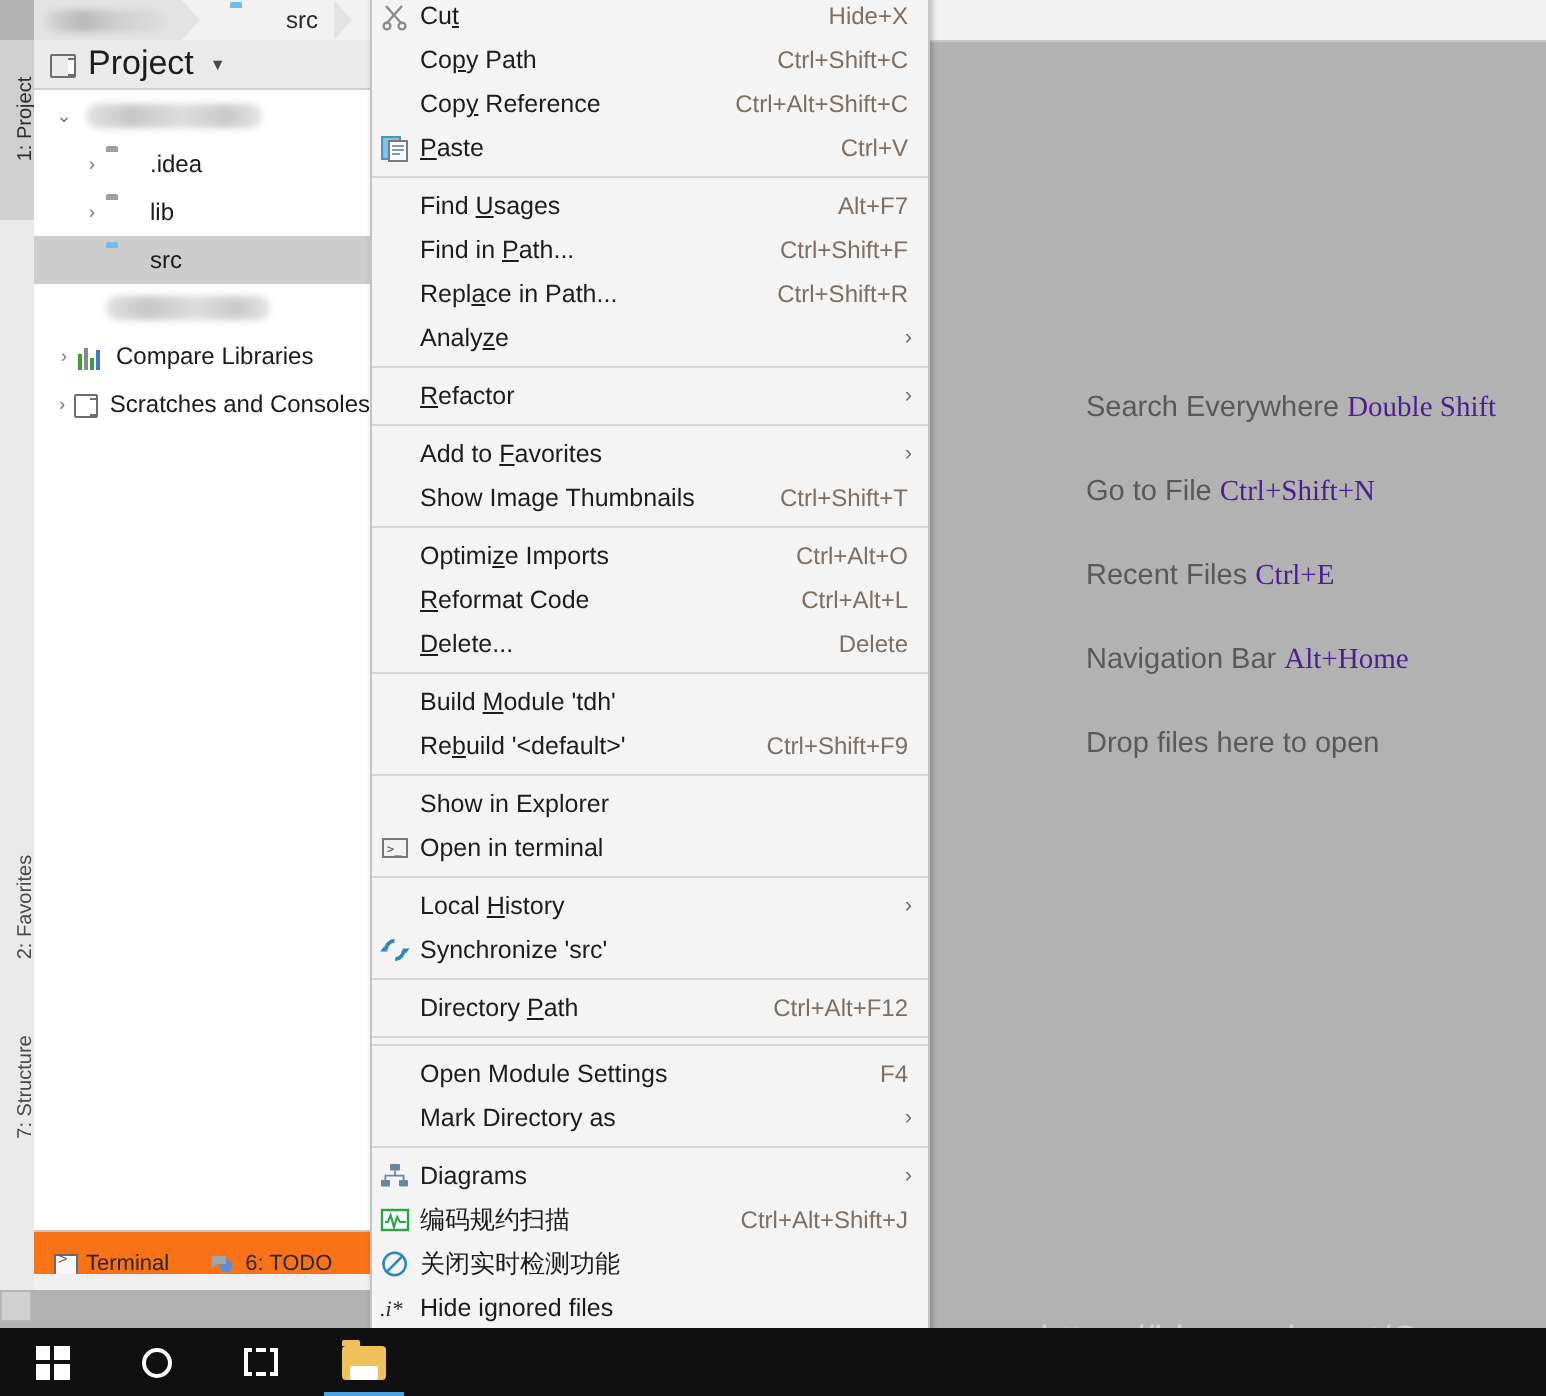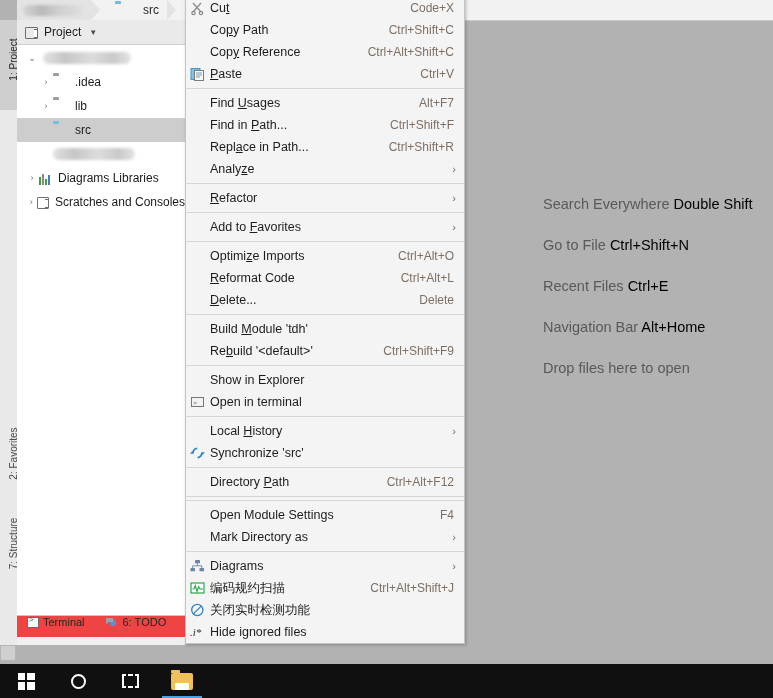--- a/index.html
+++ b/index.html
@@ -31,56 +31,56 @@
   .bc-chip:after{content:"";position:absolute;right:-9px;top:0;border-top:10px solid transparent;
     border-bottom:10px solid transparent;border-left:9px solid #e3e3e3;z-index:2;}
   .bc-blur{width:60px;height:11px;border-radius:6px;
      background:linear-gradient(90deg,#d6d6d6,#b9b9b9 30%,#cfcfcf 60%,#dedede);filter:blur(1.6px);}
   .bc-text{margin-left:6px;font-size:12px;color:#2b2b2b;}
 
   
   #project-panel{left:17px;top:20px;width:168px;height:595px;background:#fff;border-right:1px solid #b8b8b8;}
   #project-header{position:absolute;left:0;top:0;width:168px;height:25px;background:#eaeaea;
     border-bottom:1px solid #cfcfcf;display:flex;align-items:center;padding-left:8px;box-sizing:border-box;}
-  #project-header .ph-label{margin-left:6px;font-size:12px;color:#1d1d1d;}
+  #project-header .ph-label{margin-left:6px;font-size:17px;color:#1d1d1d;}
   #project-header .caret{margin-left:8px;font-size:8px;color:#4a4a4a;}
   #tree{position:absolute;left:0;top:26px;width:168px;}
   .trow{height:24px;display:flex;align-items:center;font-size:12px;color:#1b1b1b;position:relative;}
   .trow.sel{background:#cdcdcd;}
   .arrow{width:14px;text-align:center;color:#707070;font-size:9px;}
   .blurpill{height:12px;border-radius:7px;
      background:linear-gradient(90deg,#e2e2e2,#c6c6c6 25%,#dcdcdc 55%,#c9c9c9 80%,#e4e4e4);filter:blur(1.8px);}
   .ico{width:18px;height:14px;display:inline-block;position:relative;margin-right:4px;}
   .folder{width:14px;height:11px;background:#6fc0e0;border-radius:1px 2px 2px 2px;position:relative;top:1px;}
   .folder:before{content:"";position:absolute;left:0;top:-3px;width:6px;height:3px;background:#6fc0e0;border-radius:1px 1px 0 0;}
   .folder.gray{background:#9aa0a4;}
   .folder.gray:before{background:#9aa0a4;}
   .barsicon{display:inline-block;width:14px;height:12px;position:relative;top:1px;}
   .barsicon i{position:absolute;bottom:0;width:2px;}
   .scratch{width:13px;height:12px;border:1.4px solid #6e6e6e;border-radius:1px;position:relative;top:1px;
      display:inline-block;box-sizing:border-box;}
   .scratch:after{content:"";position:absolute;right:-1px;top:1px;width:4px;height:9px;border:1.2px solid #6e6e6e;
      border-left:none;box-sizing:border-box;background:#fff;}
 
   
-  #bottom-bar{left:17px;top:615px;width:168px;height:22px;background:#ef4444;border-top:1px solid #c6c6c6;
-     display:flex;align-items:flex-start;}
+  #bottom-bar{left:17px;top:615px;width:168px;height:22px;background:#f97316;border-top:1px solid #c6c6c6;
+     display:flex;align-items:flex-end;}
   .bb-item{display:flex;align-items:center;margin-left:10px;font-size:11px;color:#252525;}
   .term-ico{width:12px;height:11px;border:1.3px solid #6a6a6a;box-sizing:border-box;margin-right:4px;
      display:inline-block;position:relative;background:#f7f7f7;}
   .term-ico:after{content:">";position:absolute;left:1px;top:-3px;font-size:8px;color:#5a5a5a;}
   .todo-ico{width:14px;height:12px;margin-right:4px;display:inline-block;position:relative;}
 
   #bottom-blank{left:17px;top:637px;width:168px;height:8px;background:#f0f0f0;}
   #scroll-thumb{left:0;top:645px;width:14px;height:14px;background:#cfcfcf;border:1px solid #b5b5b5;}
 
   
   #hints{left:543px;top:196px;width:240px;}
   .hint{font-size:14.5px;color:#595959;margin-bottom:25px;white-space:nowrap;}
-  .hint .kbd{color:#000000;}
+  .hint .kbd{color:#4c1d95;font-family:Liberation Serif, serif;}
 
   
   #ctx{left:185px;top:-4px;width:278px;background:#f4f4f4;border:1px solid #c4c4c4;box-shadow:1px 1px 3px rgba(0,0,0,.25);}
   .mi{height:22px;display:flex;align-items:center;position:relative;padding-left:24px;box-sizing:border-box;
       font-size:12.5px;color:#1c1c1c;}
   .mi .mi-icon{position:absolute;left:3px;top:3px;width:17px;height:16px;}
   .mi .label{flex:0 0 auto;}
   .mi .accel{position:absolute;right:10px;font-size:12px;color:#7d6f63;}
   .mi .sub{position:absolute;right:8px;font-size:11px;color:#6b6b6b;}
   .u{text-decoration:underline;}
@@ -197,21 +197,21 @@
     </div>
 
     <div class="trow" style="padding-left:8px;">
       <span class="arrow">›</span>
       <span class="barsicon">
         <i style="left:0;height:8px;background:#3a9e3a;"></i>
         <i style="left:3px;height:11px;background:#8a8a8a;"></i>
         <i style="left:6px;height:6px;background:#3a9e3a;"></i>
         <i style="left:9px;height:10px;background:#4a79c4;"></i>
       </span>
-      <span style="margin-left:5px;">Diagrams Libraries</span>
+      <span style="margin-left:5px;">Compare Libraries</span>
     </div>
 
     <div class="trow" style="padding-left:8px;">
       <span class="arrow">›</span>
       <span class="scratch"></span>
       <span style="margin-left:6px;white-space:nowrap;">Scratches and Consoles</span>
     </div>
   </div>
 </div>
 
@@ -237,21 +237,21 @@
     <div class="mi">
       <span class="mi-icon"><svg width="17" height="16" viewBox="0 0 17 16">
           <g stroke="#8b8b8b" fill="none" stroke-width="1.2">
             <line x1="4" y1="3" x2="12" y2="12"></line>
             <line x1="12" y1="3" x2="4" y2="12"></line>
             <circle cx="4.5" cy="13" r="1.7"></circle>
             <circle cx="12" cy="13" r="1.7"></circle>
           </g>
         </svg></span>
       <span class="label">Cu<span class="u">t</span></span>
-      <span class="accel">Code+X</span>
+      <span class="accel">Hide+X</span>
     </div>
     <div class="mi">
       <span class="label">Co<span class="u">p</span>y Path</span>
       <span class="accel">Ctrl+Shift+C</span>
     </div>
     <div class="mi">
       <span class="label">Cop<span class="u">y</span> Reference</span>
       <span class="accel">Ctrl+Alt+Shift+C</span>
     </div>
     <div class="mi">
@@ -286,20 +286,24 @@
     </div>
     <div class="sep"></div>
     <div class="mi">
       <span class="label"><span class="u">R</span>efactor</span>
       <span class="sub">›</span>
     </div>
     <div class="sep"></div>
     <div class="mi">
       <span class="label">Add to <span class="u">F</span>avorites</span>
       <span class="sub">›</span>
+    </div>
+    <div class="mi">
+      <span class="label">Show Image Thumbnails</span>
+      <span class="accel">Ctrl+Shift+T</span>
     </div>
     <div class="sep"></div>
     <div class="mi">
       <span class="label">Optimi<span class="u">z</span>e Imports</span>
       <span class="accel">Ctrl+Alt+O</span>
     </div>
     <div class="mi">
       <span class="label"><span class="u">R</span>eformat Code</span>
       <span class="accel">Ctrl+Alt+L</span>
     </div>

